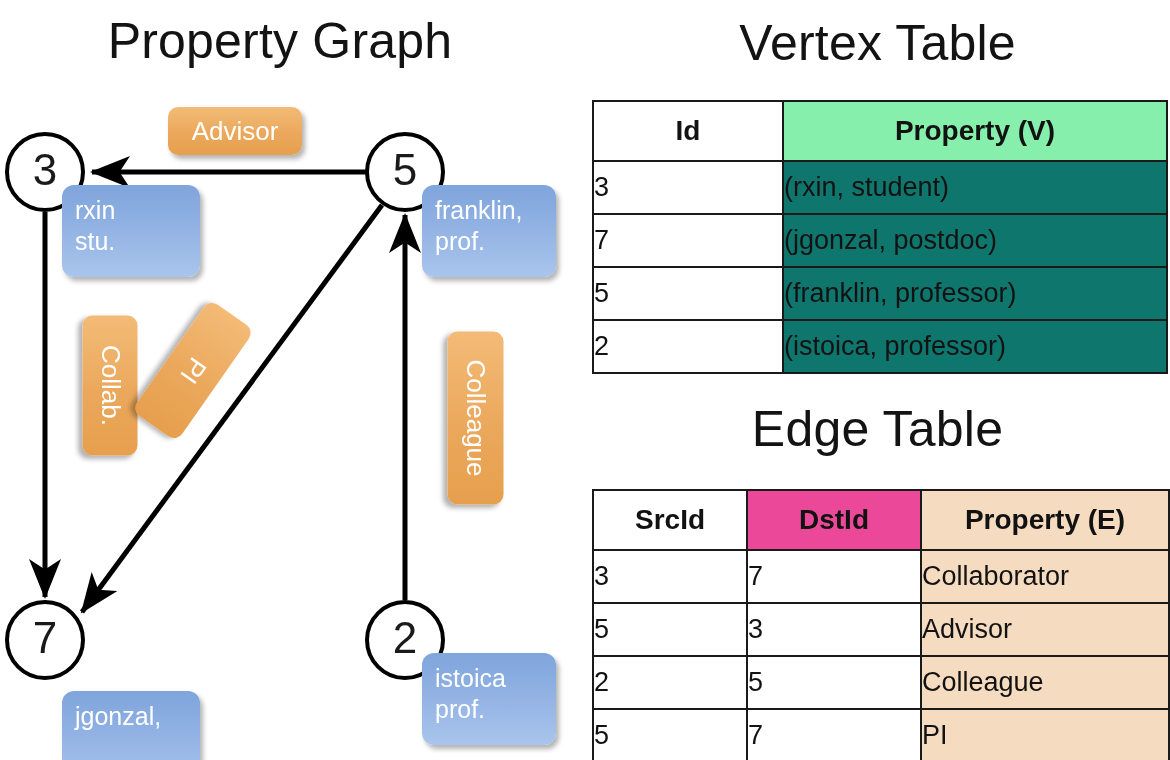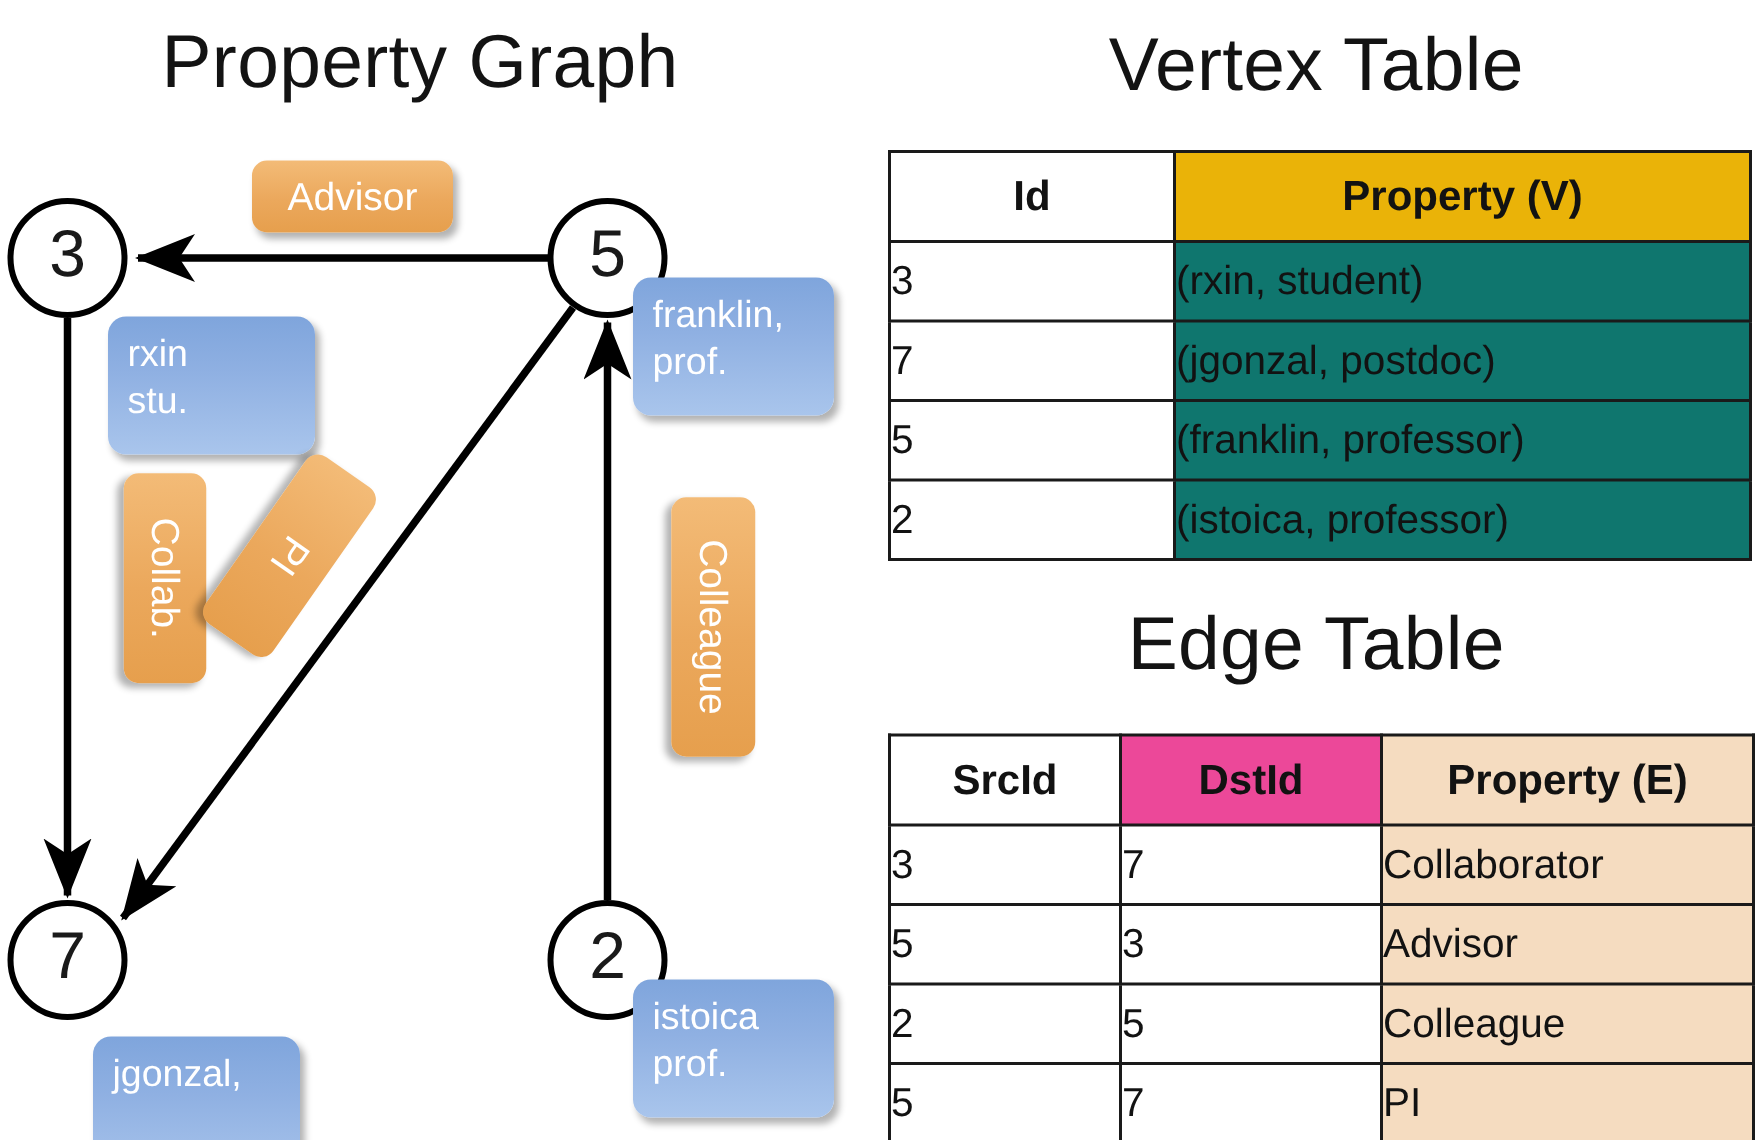--- a/index.html
+++ b/index.html
@@ -113,21 +113,21 @@
     font-family: "Liberation Sans", sans-serif;
   }
   .tbl th {
     font-weight: 700;
     font-size: 28px;
     height: 58px;
     line-height: 58px;
   }
 
   .vhead-id    { width: 188px; background: #ffffff; }
-  .vhead-prop  { width: 382px; background: #eab308; }
+  .vhead-prop  { width: 382px; background: #86efac; }
   .vcell-id    { background: #ffffff; }
   .vcell-prop  { background: #0f766e; }
 
   .ehead-src   { width: 152px; background: #ffffff; }
   .ehead-dst   { width: 172px; background: #ec4899; }
   .ehead-prop  { width: 246px; background: #f5dcc0; margin-top: 37px; }
   .ecell-id    { background: #ffffff; }
   .ecell-prop  { background: #f5dcc0; }
 
   #vertex-title { left: 585px; top: 14px; width: 585px; text-align: center; font-size: 50px; line-height: 58px; }
@@ -155,21 +155,21 @@
     <line x1="45" y1="212" x2="45" y2="597" stroke="#000" stroke-width="5" marker-end="url(#ah)"></line>
 
     <line x1="382" y1="205" x2="82" y2="612" stroke="#000" stroke-width="5" marker-end="url(#ah)"></line>
 
     <line x1="405" y1="600" x2="405" y2="215" stroke="#000" stroke-width="5" marker-end="url(#ah)"></line>
   </svg>
 
   <div class="node-circle" style="left:5px; top:132px;">
     <span>3</span>
   </div>
-  <div class="prop-box" style="left:72px; top:185px; width:138px; height:92px;margin-top:26px;">
+  <div class="prop-box" style="left:62px; top:185px; width:138px; height:92px;">
     <div>rxin</div>
     <div>stu.</div>
   </div>
 
   <div class="node-circle" style="left:365px; top:132px;">
     <span>5</span>
   </div>
   <div class="prop-box" style="left:422px; top:185px; width:134px; height:92px;">
     <div>franklin,</div>
     <div>prof.</div>

